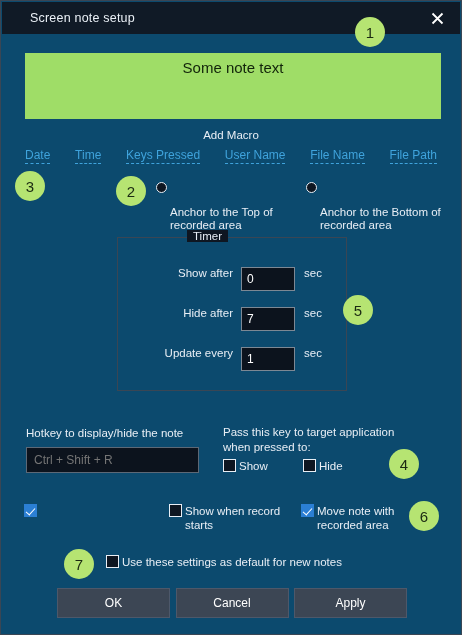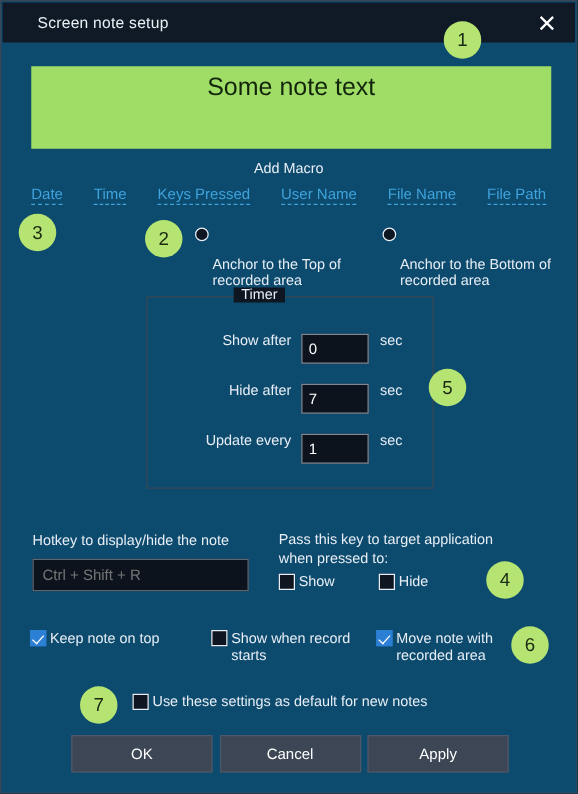--- a/index.html
+++ b/index.html
@@ -47,21 +47,21 @@
   }
   #close-btn svg { display: block; }
 
   
   #note-area {
     position: absolute;
     left: 24px; top: 52px;
     width: 416px; height: 66px;
     background: #9fdd67;
     color: #12240a;
-    font-size: 20px;
+    font-size: 15px;
     display: flex;
     justify-content: center;
     padding-top: 6px;
     box-sizing: border-box;
     cursor: text;
   }
 
   
   #add-macro-label {
     position: absolute;
@@ -343,21 +343,20 @@
     </div>
     <div class="cb-opt">
       <span class="cb-mark"></span>
       <span class="lbl">Hide</span>
     </div>
   </div>
 
   <div id="options-row">
     <div class="cb-opt">
       <span class="cb-mark checked"></span>
-      <span class="lbl">Keep note on top</span>
     </div>
     <div class="cb-opt">
       <span class="cb-mark"></span>
       <span class="lbl">Show when record starts</span>
     </div>
     <div class="cb-opt">
       <span class="cb-mark checked"></span>
       <span class="lbl">Move note with recorded area</span>
     </div>
   </div>

